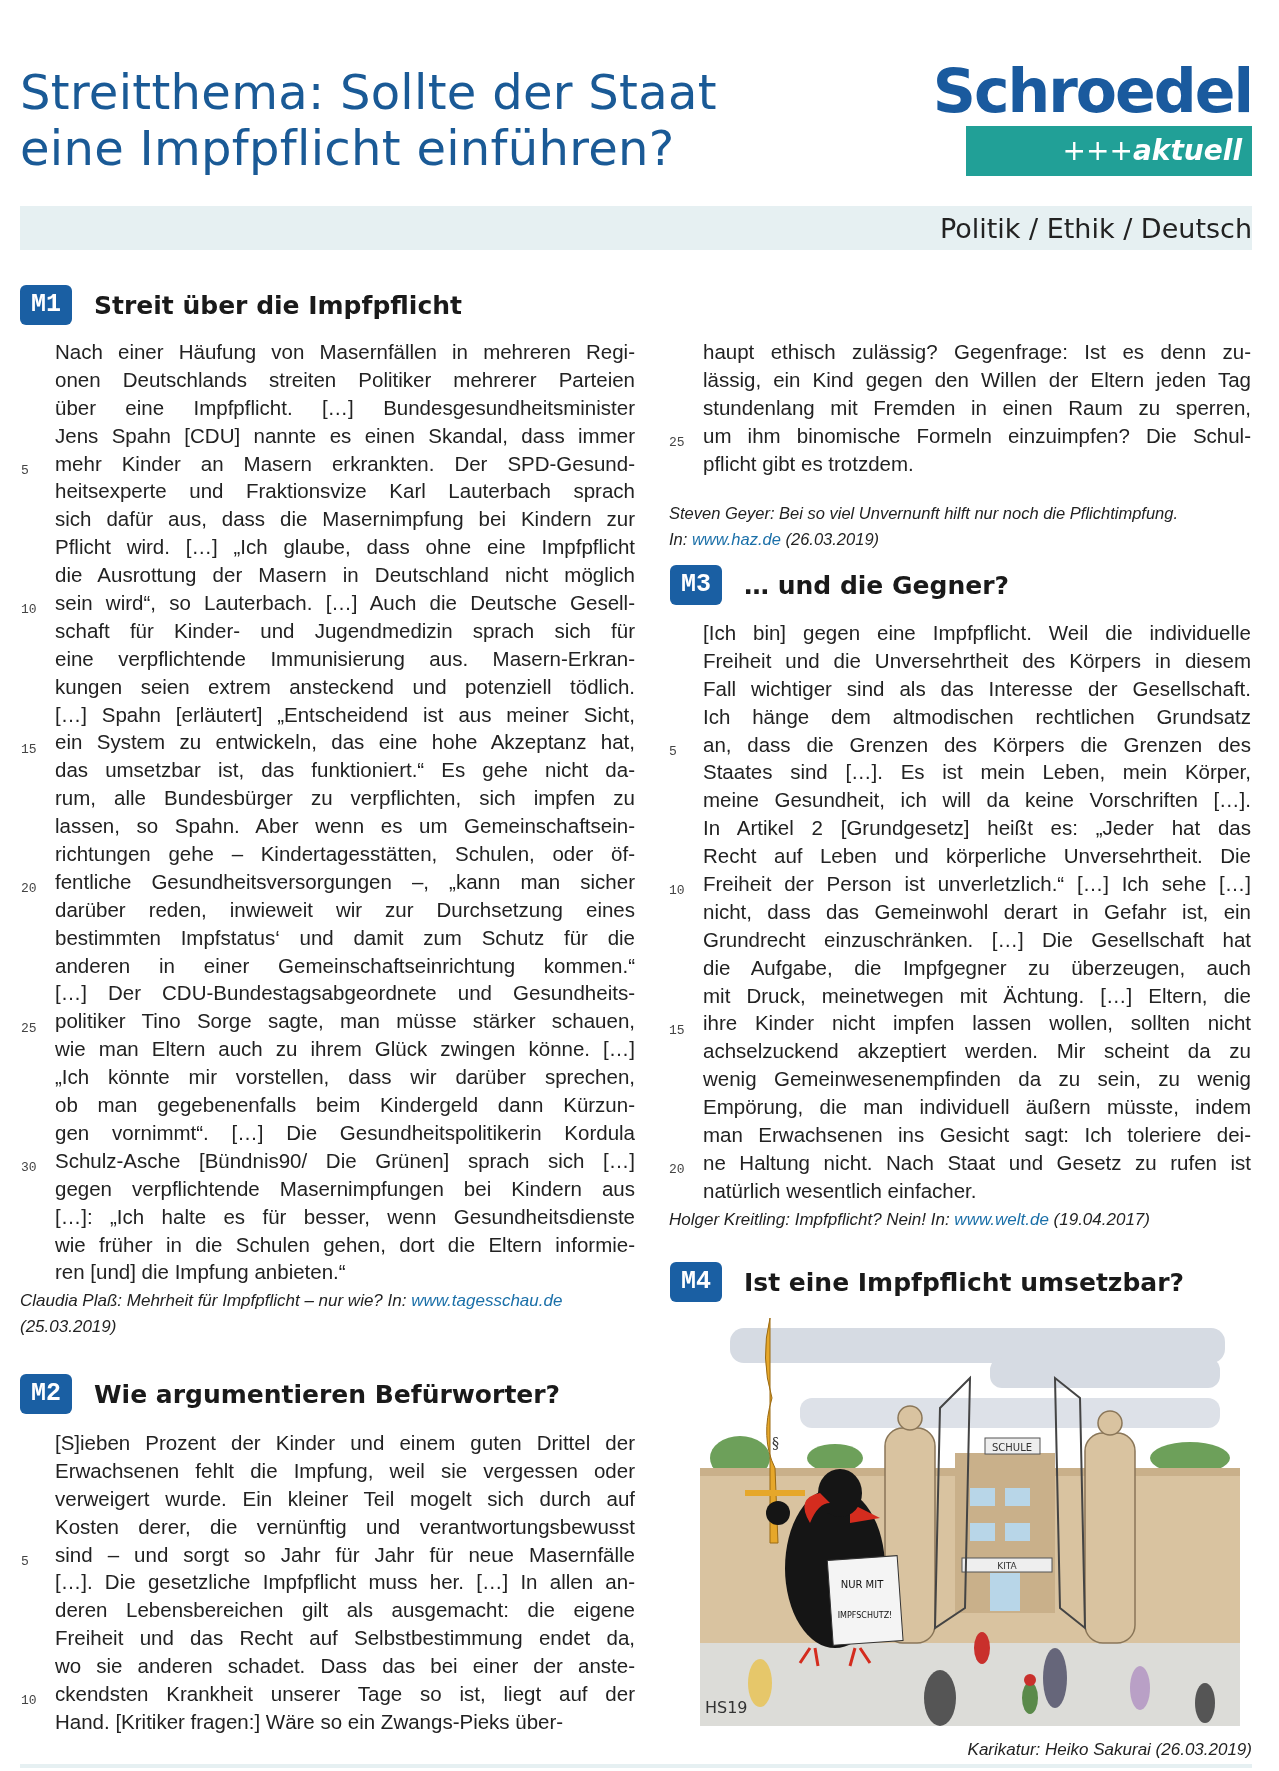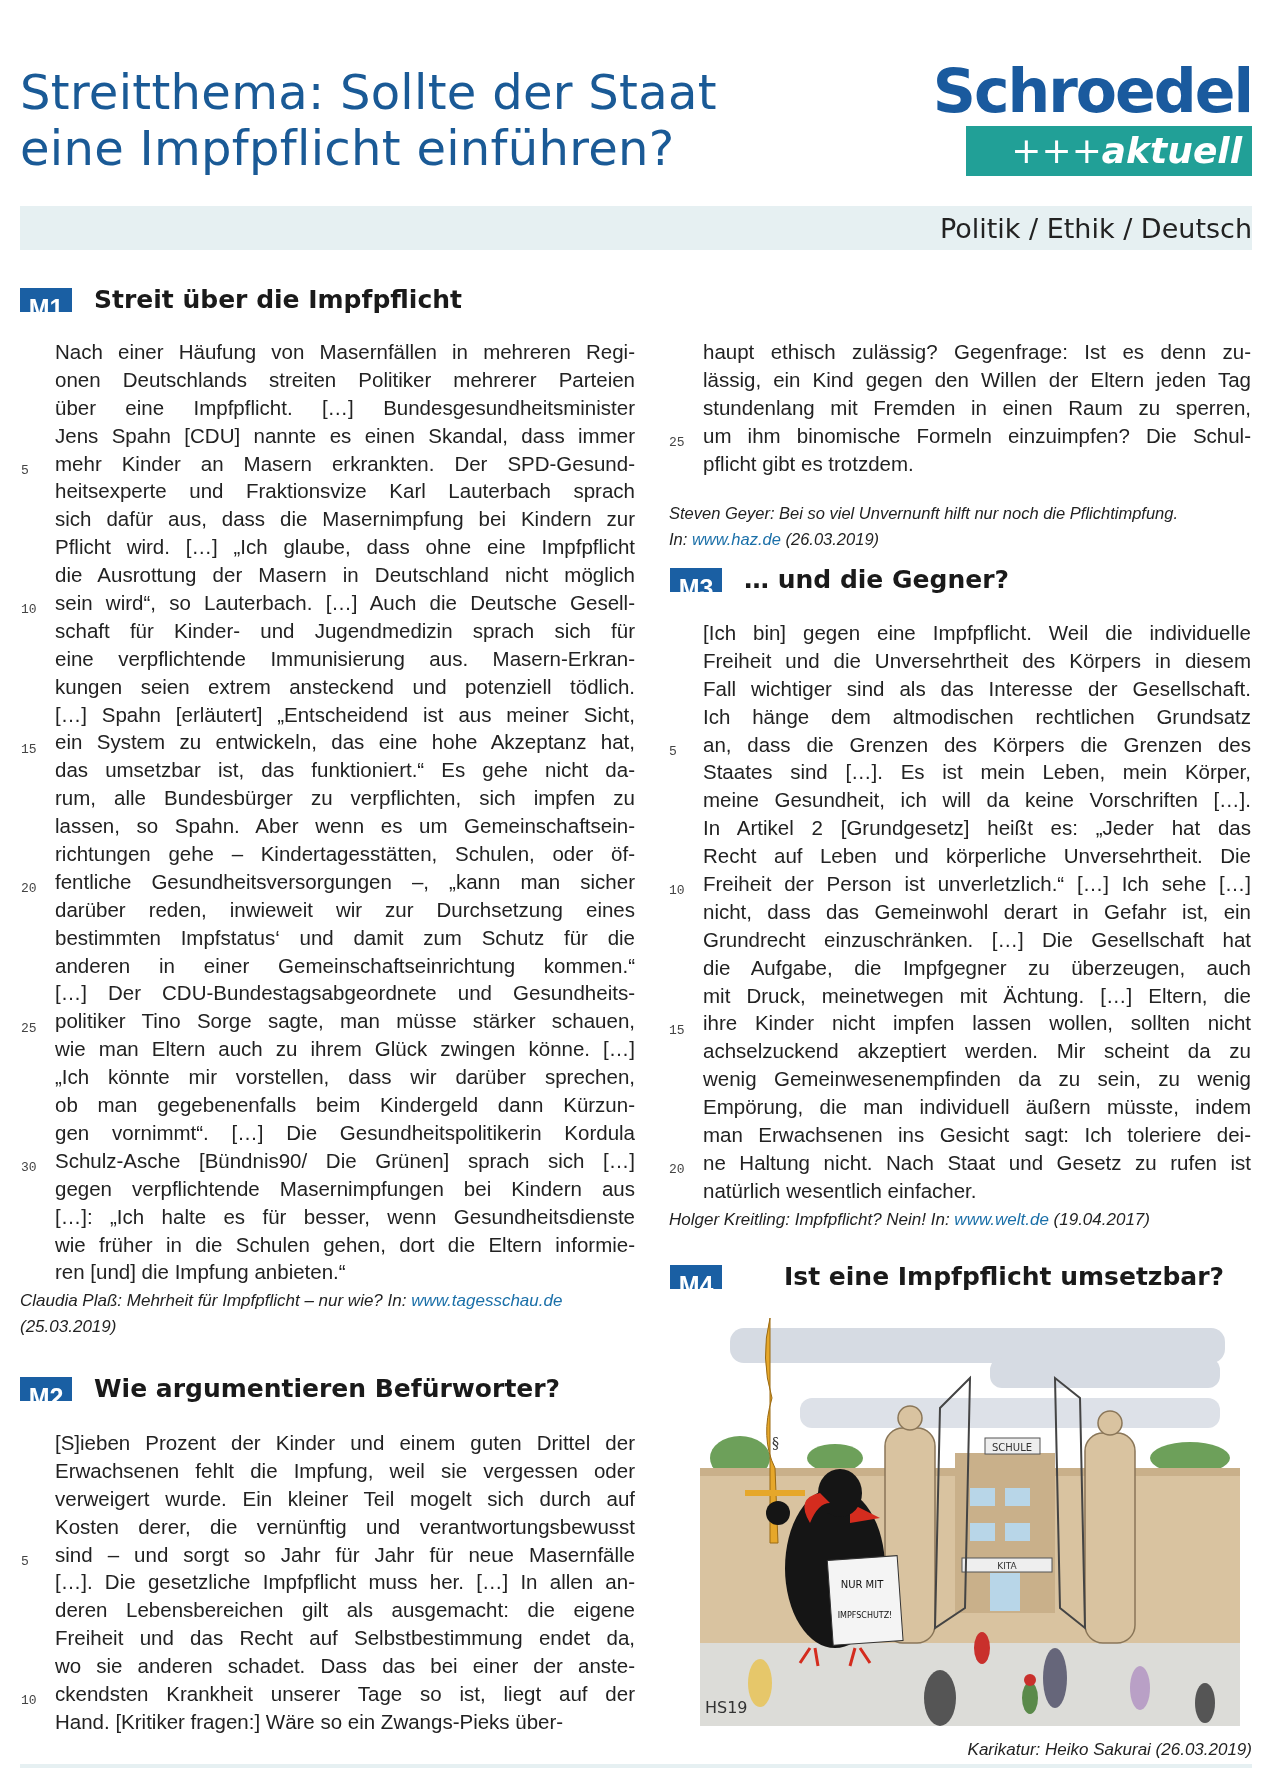--- a/index.html
+++ b/index.html
@@ -4,30 +4,30 @@
 <style>
   * { box-sizing: border-box; margin: 0; padding: 0; }
   html, body { width: 1279px; height: 1771px; background: #ffffff; overflow: hidden; }
   body { position: relative; font-family: "Liberation Sans", "DejaVu Sans", sans-serif; color: #1f1f1f; }
 
   .title { position: absolute; left: 20px; top: 64px; width: 820px; color: #1a5a96;
            font-family: "DejaVu Sans", sans-serif; font-size: 48px; line-height: 56px; font-weight: normal; letter-spacing: 0.3px; }
   .logo-name { position: absolute; right: 27px; top: 56px; color: #1a5a9e; font-family: "DejaVu Sans", sans-serif;
                font-size: 60px; font-weight: bold; letter-spacing: -2px; line-height: 70px; }
   .logo-bar { position: absolute; left: 966px; top: 126px; width: 286px; height: 50px; background: #21a097;
-              color: #ffffff; font-family: "DejaVu Sans", sans-serif; font-size: 36px; line-height: 50px; text-align: right; padding-right: 10px; }
+              color: #ffffff; font-family: "DejaVu Sans", sans-serif; font-size: 28px; line-height: 50px; text-align: right; padding-right: 10px; }
   .logo-bar .plus { font-style: normal; font-weight: normal; }
   .logo-bar .akt { font-style: italic; font-weight: bold; }
 
   .subject-bar { position: absolute; left: 20px; top: 206px; width: 1232px; height: 44px; background: #e6f0f2; }
   .subject-text { position: absolute; right: 27px; top: 208px; font-family: "DejaVu Sans", sans-serif; font-size: 27px; line-height: 42px; color: #222; }
 
   .mhead { position: absolute; display: flex; align-items: center; }
-  .mbox { background: #1a5fa3; color: #fff; font-family: Liberation Sans, sans-serif; font-weight: bold; font-size: 25px;
-          width: 52px; height: 24px; line-height: 40px; text-align: center; }
+  .mbox { background: #1a5fa3; color: #fff; font-family: Liberation Mono, monospace; font-weight: bold; font-size: 25px;
+          width: 52px; height: 40px; line-height: 40px; text-align: center; border-radius: 6px; }
   .mtitle { font-family: "DejaVu Sans", sans-serif; font-weight: bold; font-size: 25px; color: #1a1a1a; margin-left: 22px; }
 
   .textblock { position: absolute; font-size: 20.5px; line-height: 27.9px; color: #222; }
   .textblock .ln { position: relative; display: block; height: 27.9px; white-space: nowrap; text-align: justify; text-align-last: justify; }
   .textblock .ln.last { text-align-last: left; }
   .lnum { position: absolute; font-size: 13px; color: #444; width: 24px; text-align: left; font-family: Liberation Mono, monospace; }
 
   .source { position: absolute; font-style: italic; font-size: 17px; line-height: 26px; color: #222; }
   .source .link { color: #1a6fa8; }
 
@@ -160,21 +160,21 @@
     <span class="ln">Empörung, die man individuell äußern müsste, indem</span>
     <span class="ln">man Erwachsenen ins Gesicht sagt: Ich toleriere dei-</span>
     <span class="ln">ne Haltung nicht. Nach Staat und Gesetz zu rufen ist</span>
     <span class="lnum" style="left: -34px; top: 537.1px;">20</span>
     <span class="ln last">natürlich wesentlich einfacher.</span>
   </div>
 <div class="source" style="left:669px; top:1207px; width:600px;">
   <span>Holger Kreitling: Impfpflicht? Nein! In: </span><span class="link">www.welt.de</span><span> (19.04.2017)</span>
 </div>
 
-<div class="mhead" style="left:670px; top:1262px;gap:40px;">
+<div class="mhead" style="left:670px; top:1262px;">
   <div class="mbox">M4</div>
   <div class="mtitle">Ist eine Impfpflicht umsetzbar?</div>
 </div>
 
 <div class="cartoon">
   <svg width="540" height="408" viewBox="0 0 540 408" xmlns="http://www.w3.org/2000/svg">
 
     <rect x="0" y="0" width="540" height="408" fill="#ffffff"></rect>
     <rect x="30" y="10" width="495" height="35" rx="14" fill="#d6dbe3"></rect>
     <rect x="290" y="40" width="230" height="30" rx="12" fill="#d6dbe3"></rect>

